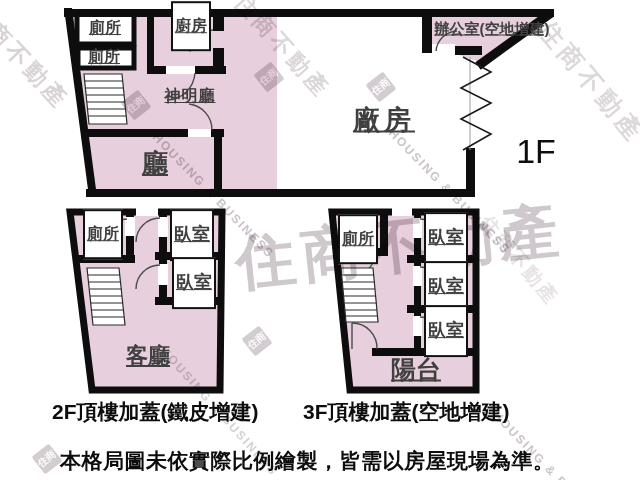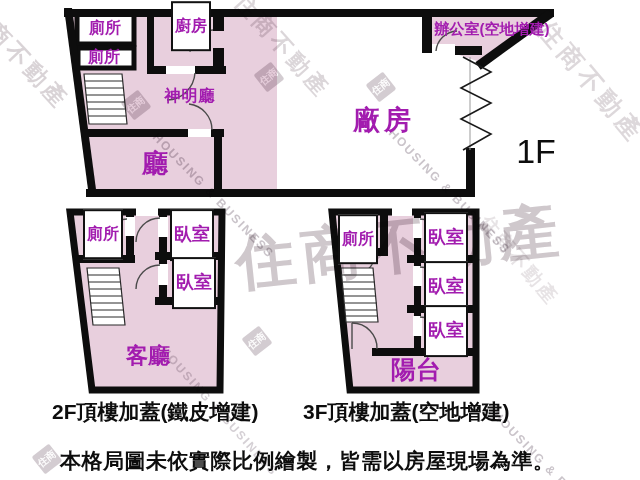--- a/index.html
+++ b/index.html
@@ -1,20 +1,20 @@
 <!DOCTYPE html>
 <html><head>
 <meta charset="utf-8">
 <style>
   html,body{margin:0;padding:0;background:#fff;}
   #canvas{position:relative;width:640px;height:480px;background:#ffffff;overflow:hidden;
           font-family:"Liberation Sans","DejaVu Sans",sans-serif;color:#0d0d0d;}
   #plan-svg{position:absolute;left:0;top:0;}
   .lbl{position:absolute;transform:translate(-50%,-50%);white-space:nowrap;
-       font-weight:700;color:#a21caf;line-height:1;z-index:3;}
+       font-weight:700;color:#404040;line-height:1;z-index:3;text-decoration:underline;}
   .boxed{background:#fff;border:2px solid #111;padding:14px 2px;line-height:1.1;}
   .plain{background:transparent;}
   .cap{position:absolute;font-weight:700;white-space:nowrap;z-index:3;}
   .floor-tag{position:absolute;transform:translate(-50%,-50%);font-weight:500;z-index:3;}
   
   .wm{position:absolute;pointer-events:none;white-space:nowrap;z-index:2;
       mix-blend-mode:multiply;font-weight:700;}
   .wm-zh{color:rgba(148,132,142,0.45);}
   .wm-en{color:rgba(150,138,150,0.5);letter-spacing:2px;font-size:12px;}
   .wm-tile{width:22px;height:22px;background:rgba(158,142,154,0.45);border-radius:2px;

